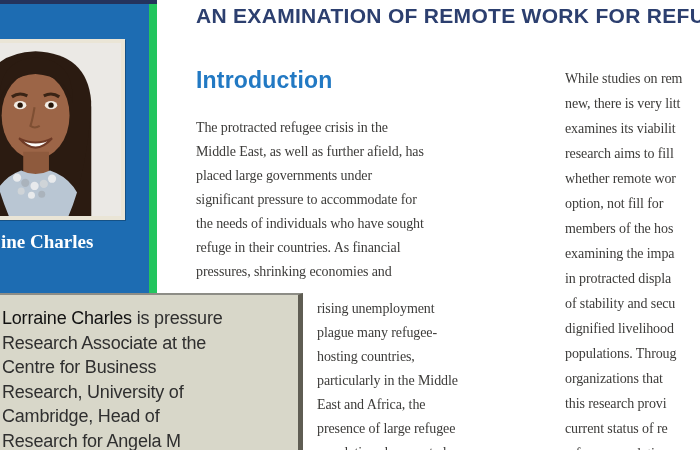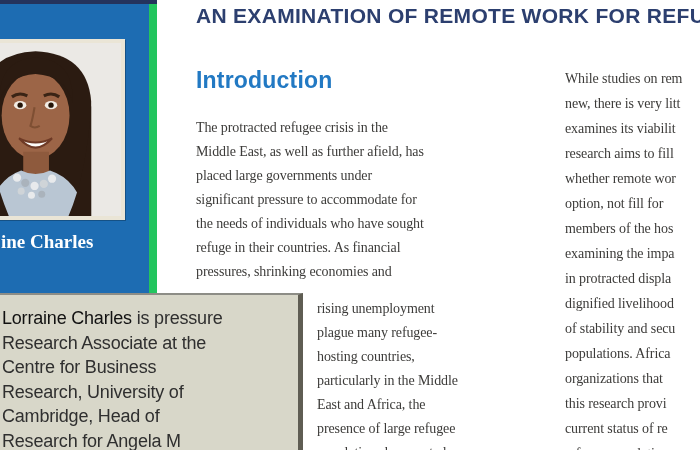--- a/index.html
+++ b/index.html
@@ -98,23 +98,23 @@
   <div class="col col-right">
     <div class="ln">While studies on rem</div>
     <div class="ln">new, there is very litt</div>
     <div class="ln">examines its viabilit</div>
     <div class="ln">research aims to fill</div>
     <div class="ln">whether remote wor</div>
     <div class="ln">option, not fill for</div>
     <div class="ln">members of the hos</div>
     <div class="ln">examining the impa</div>
     <div class="ln">in protracted displa</div>
+    <div class="ln">of stability and secu</div>
     <div class="ln">dignified livelihood</div>
-    <div class="ln">of stability and secu</div>
-    <div class="ln">populations. Africa</div>
+    <div class="ln">populations. Throug</div>
     <div class="ln">organizations that</div>
     <div class="ln">this research provi</div>
     <div class="ln">current status of re</div>
     <div class="ln">refugee populatio</div>
   </div>
 
   <div class="tooltip">
     <div class="tln"><span class="bold">Lorraine Charles</span><span> is pressure</span></div>
     <div class="tln">Research Associate at the</div>
     <div class="tln">Centre for Business</div>

